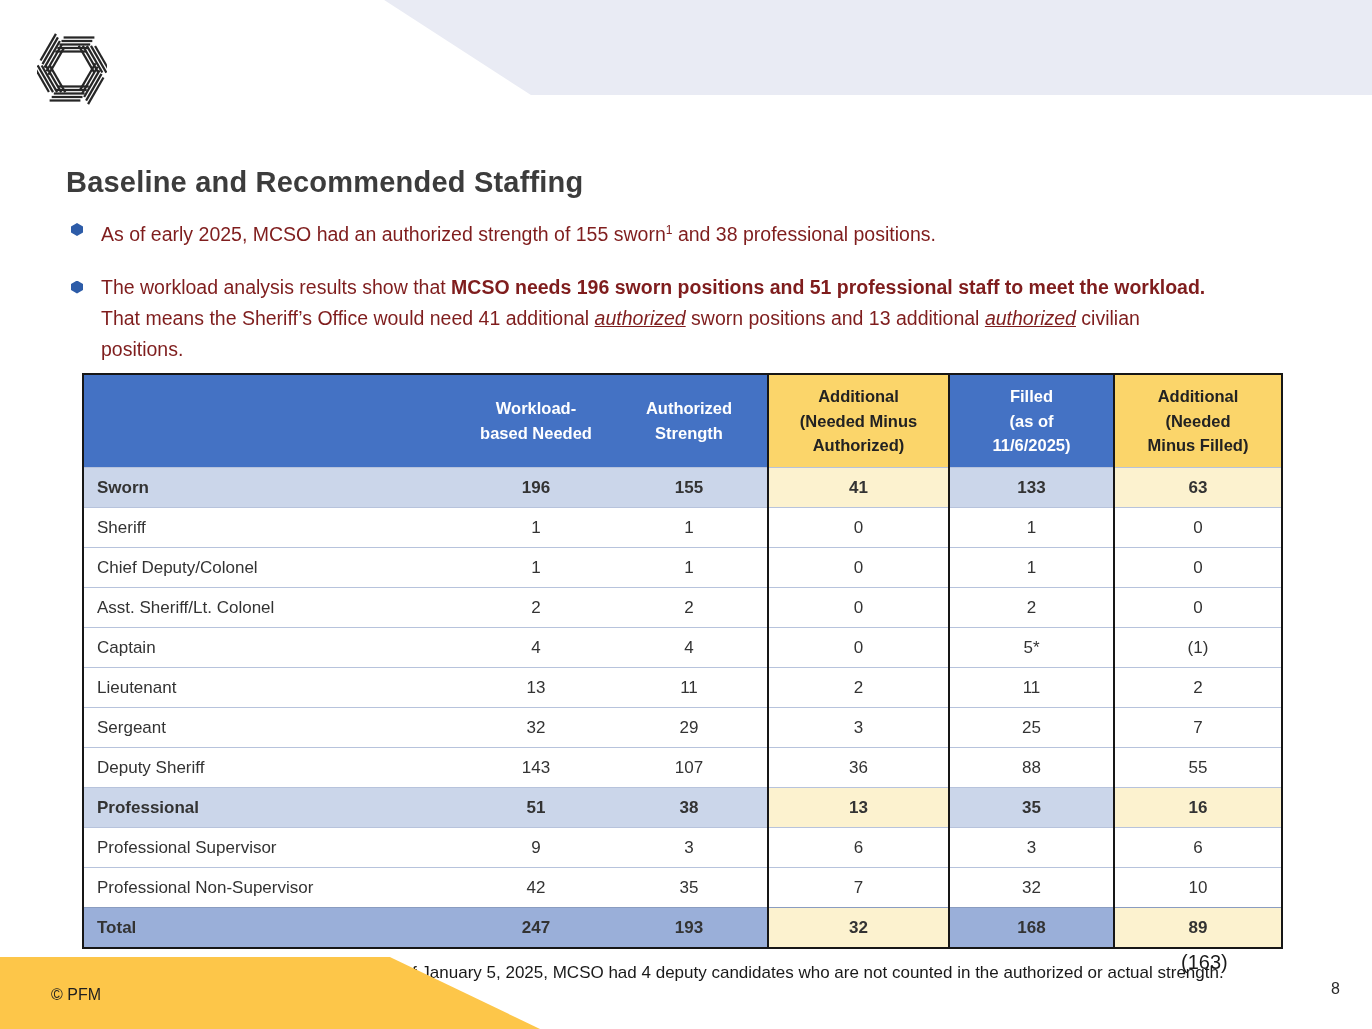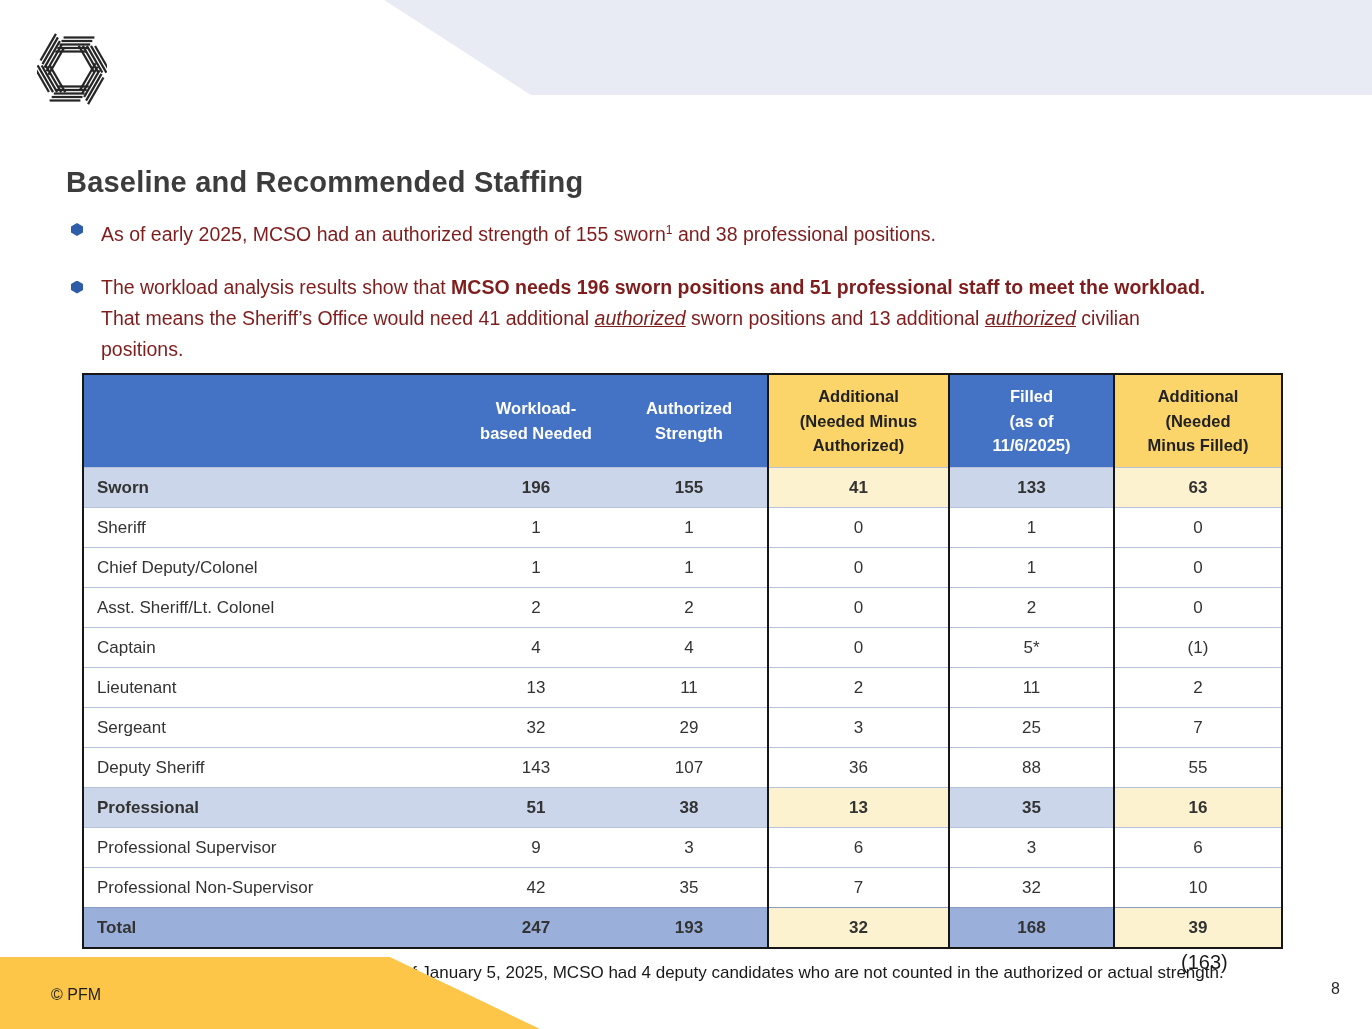--- a/index.html
+++ b/index.html
@@ -233,21 +233,21 @@
           <td class="c3">7</td>
           <td class="c4">32</td>
           <td class="c5">10</td>
         </tr>
         <tr class="r-total">
           <td class="c0 lbl">Total</td>
           <td class="c1">247</td>
           <td class="c2">193</td>
           <td class="c3">32</td>
           <td class="c4">168</td>
-          <td class="c5">39</td>
+          <td class="c5">89</td>
         </tr>
       </tbody>
   </table>
 
   <div class="footnote"><sup>1</sup><span>As of January 5, 2025, MCSO had 4 deputy candidates who are not counted in the authorized or actual strength.</span></div>
 
   <div class="overlay-num">(163)</div>
 
   <div class="band-gold"></div>
 

